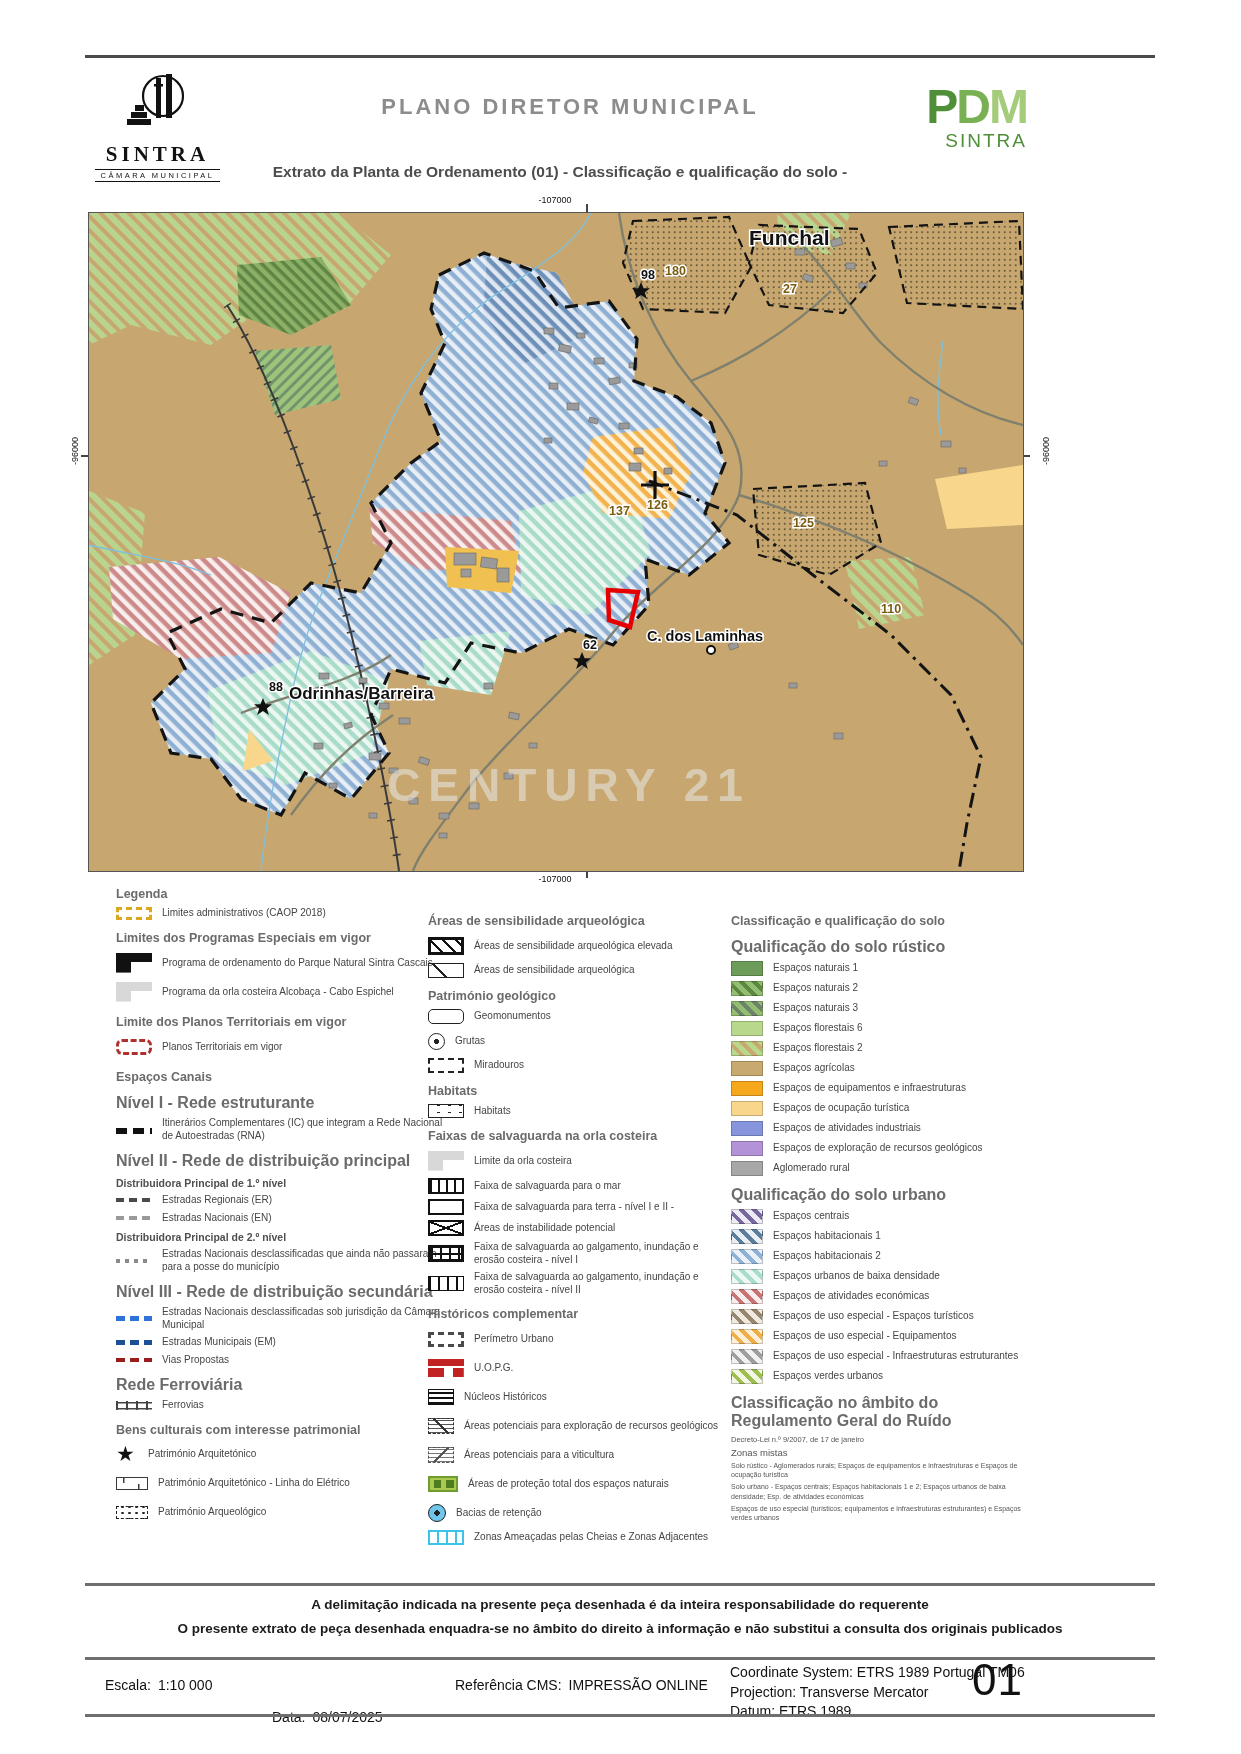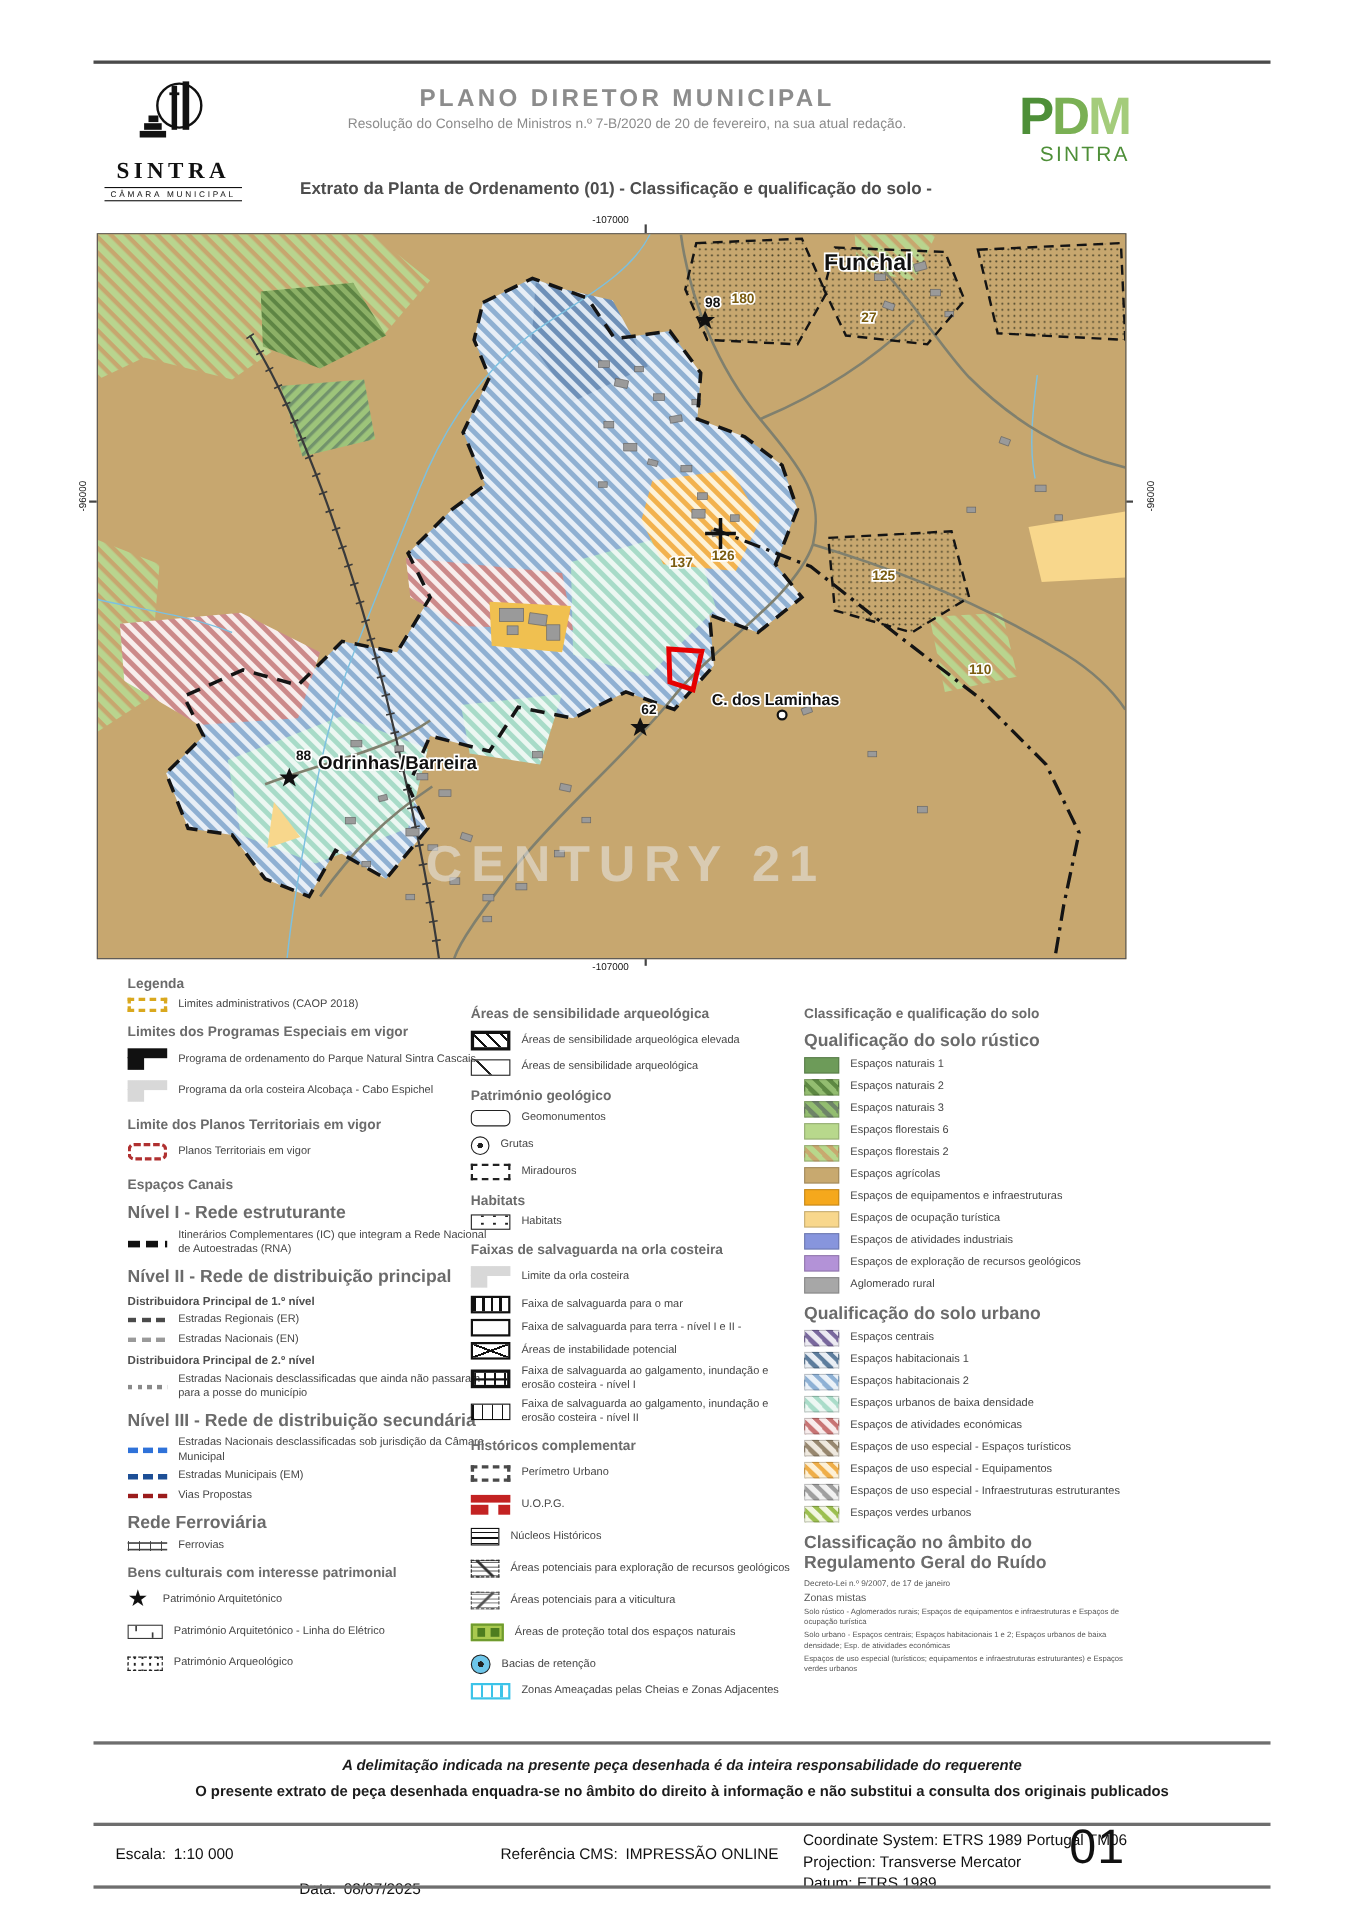--- a/index.html
+++ b/index.html
@@ -6,21 +6,21 @@
   body{width:1241px;height:1754px;position:relative;font-family:"Liberation Sans",sans-serif;color:#222;}
   .rule{position:absolute;left:85px;width:1070px;background:#4a4a4a;}
   .rule-thick{position:absolute;left:85px;width:1070px;height:3px;background:#6e6e6e;}
 
   
   .logo{position:absolute;left:95px;top:72px;width:125px;text-align:center;}
   .logo-name{font-family:"Liberation Serif",serif;font-size:21px;font-weight:bold;letter-spacing:4px;color:#111;margin-top:2px;}
   .logo-sub{font-size:7.5px;letter-spacing:2.5px;color:#111;border-top:1px solid #111;border-bottom:1px solid #111;padding:1px 0;margin-top:2px;}
   .title-block{position:absolute;left:240px;top:76px;width:660px;text-align:center;}
   .org-title{font-size:28px;font-weight:800;color:#0d0d0d;letter-spacing:1px;}
-  .plan-title{font-size:22px;font-weight:800;color:#8c8c8c;letter-spacing:3px;margin-top:0;}
+  .plan-title{font-size:22px;font-weight:800;color:#8c8c8c;letter-spacing:3px;margin-top:18px;}
   .resolution{font-size:12.5px;color:#8c8c8c;margin-top:3px;}
   .extract-title{position:absolute;left:160px;top:163px;width:800px;text-align:center;font-size:15.5px;font-weight:bold;color:#4d4d4d;}
   .pdm{position:absolute;left:875px;top:84px;width:152px;text-align:right;}
   .pdm-acr{font-size:48px;font-weight:800;line-height:0.95;letter-spacing:-2px;}
   .pdm-p{color:#4e8f38;} .pdm-d{color:#7ab054;} .pdm-m{color:#a4cc7b;}
   .pdm-name{font-size:19px;color:#4e8f38;letter-spacing:2px;margin-top:0px;}
 
   
   .map-wrap{position:absolute;left:88px;top:212px;width:934px;height:658px;border:1.5px solid #555;background:#c7a76f;overflow:hidden;}
   .coord{position:absolute;font-size:9px;color:#111;}
@@ -102,21 +102,20 @@
     <rect x="12" y="40" width="16" height="6" fill="#111"></rect>
     <rect x="8" y="47" width="24" height="6" fill="#111"></rect>
     <rect x="16" y="33" width="9" height="6" fill="#111"></rect>
   </svg>
   <div class="logo-name">SINTRA</div>
   <div class="logo-sub">CÂMARA MUNICIPAL</div>
 </div>
 
 <div class="title-block">
   <div class="plan-title">PLANO DIRETOR MUNICIPAL</div>
-  <div class="resolution">Resolução do Conselho de Ministros n.º 7-B/2020 de 20 de fevereiro, na sua atual redação.</div>
 </div>
 
 <div class="pdm">
   <div class="pdm-acr"><span class="pdm-p">P</span><span class="pdm-d">D</span><span class="pdm-m">M</span></div>
   <div class="pdm-name">SINTRA</div>
 </div>
 
 <div class="extract-title">Extrato da Planta de Ordenamento (01) - Classificação e qualificação do solo -</div>
 
 <div class="coord" style="left:88px;top:195px;width:934px;text-align:center;">-107000</div>
@@ -555,21 +554,21 @@
       <div class="lg-h2">Classificação no âmbito do Regulamento Geral do Ruído</div>
       <div class="lg-note">Decreto-Lei n.º 9/2007, de 17 de janeiro</div>
       <div class="lg-note2">Zonas mistas</div>
       <div class="lg-fine">Solo rústico - Aglomerados rurais; Espaços de equipamentos e infraestruturas e Espaços de ocupação turística</div>
       <div class="lg-fine">Solo urbano - Espaços centrais; Espaços habitacionais 1 e 2; Espaços urbanos de baixa densidade; Esp. de atividades económicas</div>
       <div class="lg-fine">Espaços de uso especial (turísticos; equipamentos e infraestruturas estruturantes) e Espaços verdes urbanos</div>
     </div>
   </div>
 
 <div class="rule-thick" style="top:1583px;"></div>
-<div class="disc" style="top:1597px;font-style:italic;">A delimitação indicada na presente peça desenhada é da inteira responsabilidade do requerente</div>
+<div class="disc" style="top:1597px;">A delimitação indicada na presente peça desenhada é da inteira responsabilidade do requerente</div>
 <div class="disc" style="top:1621px;">O presente extrato de peça desenhada enquadra-se no âmbito do direito à informação e não substitui a consulta dos originais publicados</div>
 <div class="rule-thick" style="top:1657px;"></div>
 
 <div class="f-item" style="left:105px;top:1677px;">
   <span class="fl">Escala:</span><span>1:10 000</span>
 </div>
 <div class="f-item" style="left:272px;top:1709px;">
   <span class="fl">Data:</span><span>08/07/2025</span>
 </div>
 <div class="f-item" style="left:455px;top:1677px;">

